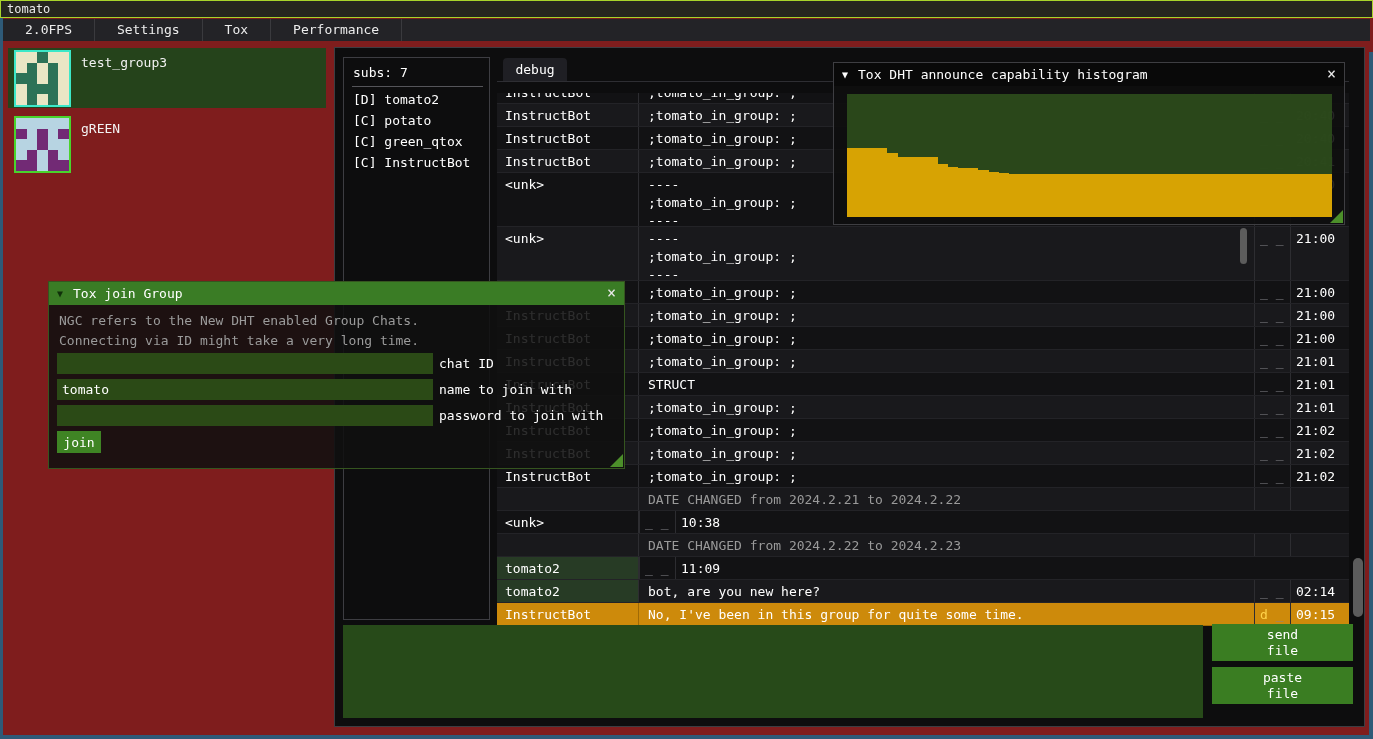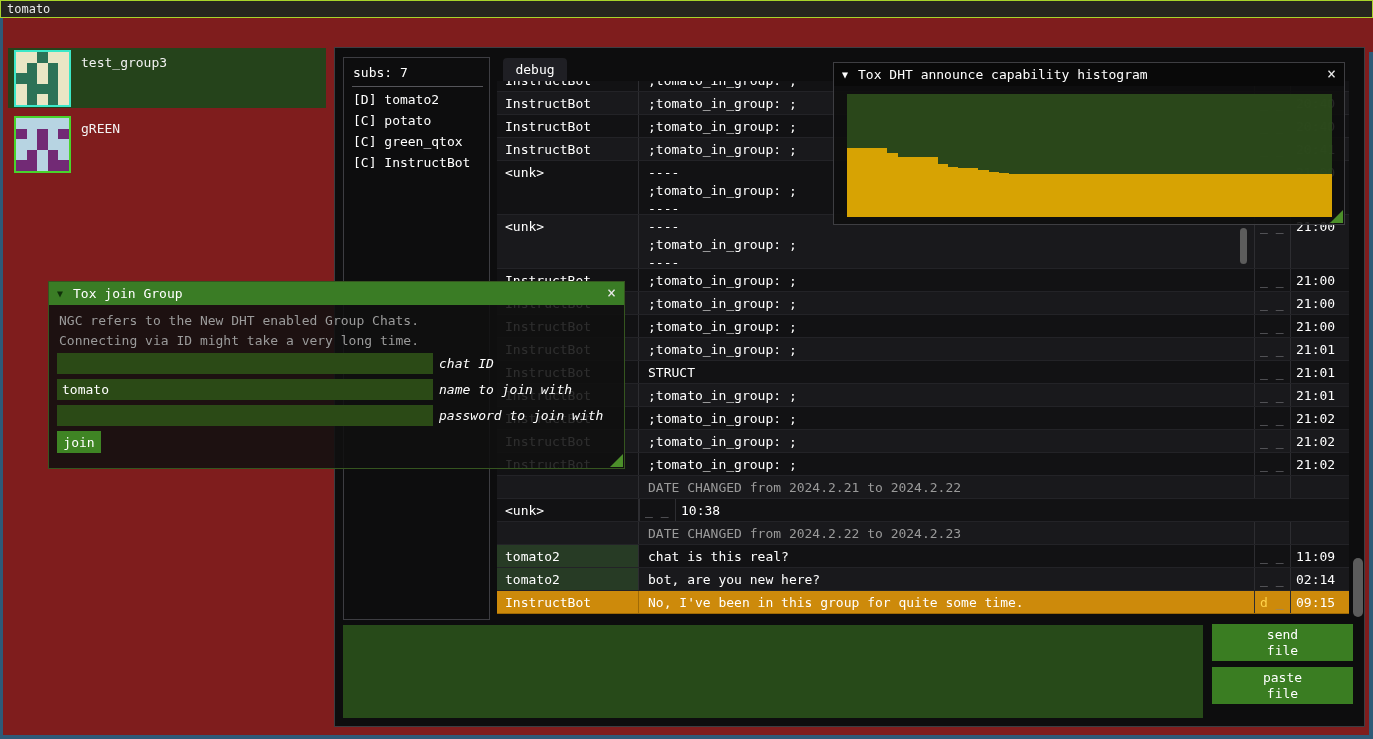--- a/index.html
+++ b/index.html
@@ -48,21 +48,21 @@
   .members { position:absolute; left:343px; top:57px; width:147px; height:563px;
     border:1px solid #3d3d42; }
   .members .subs { margin:7px 0 0 9px; }
   .members .sep  { margin:6px 6px 0 8px; border-top:1px solid #55555a; }
   .member-item { margin:5px 0 0 9px; line-height:16px; white-space:nowrap; }
 
   
   .tab { position:absolute; left:503px; top:58px; width:64px; height:23px;
     background:#1f1f24; border-radius:4px 4px 0 0; text-align:center; line-height:23px; }
   .tabline { position:absolute; left:497px; top:81px; width:852px; height:1px; background:#2e2e33; }
-  .msgs { position:absolute; left:497px; top:81px; width:852px; height:534px; overflow:hidden; }
+  .msgs { position:absolute; left:497px; top:93px; width:852px; height:534px; overflow:hidden; }
   .mrow { display:flex; align-items:stretch; border-bottom:1px solid #232327; }
   .mrow.dark { background:#121214; } .mrow.lite { background:#19191c; }
   .mrow.hl { background:#cd8a0b; border-bottom:1px solid #a06a05; }
   .c-sender { width:142px; padding:3px 0 0 8px; line-height:18px; border-right:1px solid #2d2d31; }
   .c-sender.greenbg { background:#273b25; }
   .mrow.hl .c-sender { border-right:1px solid #a06a05; }
   .c-msg { flex:1; padding:3px 0 0 9px; line-height:18px; white-space:pre; }
   .c-msg.datetext { color:#9a9a9a; }
   .c-status { width:36px; border-left:1px solid #2d2d31; padding:3px 0 0 5px; color:#85858b; line-height:18px; }
   .c-status .ds { color:#85858b; } .mrow.hl .c-status .d1 { color:#ffd24a; }
@@ -94,34 +94,40 @@
 
   
   .joinwin { left:48px; top:281px; width:577px; height:188px; background:rgba(16,16,16,0.88);
     border:1px solid #35551f; }
   .joinwin .ftitle { background:#3a7c25; }
   .joinwin .ftitle .tri { color:#10300a; }
   .jdesc { color:#9b9b9b; margin:6px 0 0 10px; line-height:20px; }
   .jrow { position:absolute; left:8px; display:flex; align-items:center; }
   .jfield { width:376px; height:21px; background:#2b4a16; color:#fff; border:none; outline:none;
     font-family:"DejaVu Sans Mono", monospace; font-size:13px; padding:0 5px; }
-  .jlabel { margin-left:6px; white-space:nowrap;font-style:italic; }
+  .jlabel { margin-left:6px; white-space:nowrap; }
   .joinbtn { position:absolute; left:8px; top:149px; width:44px; height:22px;
     background:#3f8424; color:#fff; border:none; font-family:"DejaVu Sans Mono", monospace;
     font-size:13px; cursor:pointer; }
 </style>
 </head>
 <body>
 
 <div class="app">
 
   <div class="titlebar">
     <span>tomato</span>
   </div>
 
+  <div class="menubar" id="menu-items">
+      <div class="menu-item">2.0FPS</div>
+      <div class="menu-item">Settings</div>
+      <div class="menu-item">Tox</div>
+      <div class="menu-item">Performance</div>
+    </div>
 
   <div id="group-list">
       <div class="group-row sel" style="top: 48px;">
         <div class="g-avatar cyanb">
           <div style="background: rgb(233, 230, 197);"></div>
           <div style="background: rgb(233, 230, 197);"></div>
           <div style="background: rgb(44, 114, 87);"></div>
           <div style="background: rgb(233, 230, 197);"></div>
           <div style="background: rgb(233, 230, 197);"></div>
           <div style="background: rgb(233, 230, 197);"></div>
@@ -302,21 +308,20 @@
         <div class="c-time">10:38</div>
       </div>
       <div class="mrow lite" style="height: 23px;">
         <div class="c-sender"></div>
         <div class="c-msg datetext">DATE CHANGED from 2024.2.22 to 2024.2.23</div>
         <div class="c-status"></div>
         <div class="c-time"></div>
       </div>
       <div class="mrow dark" style="height: 23px;">
         <div class="c-sender greenbg">tomato2</div>
-        <div class="c-msg">chat is this real?</div>
         <div class="c-status"><span class="ds d1">_</span> <span class="ds">_</span></div>
         <div class="c-time">11:09</div>
       </div>
       <div class="mrow lite" style="height: 23px;">
         <div class="c-sender greenbg">tomato2</div>
         <div class="c-msg">bot, are you new here?</div>
         <div class="c-status"><span class="ds d1">_</span> <span class="ds">_</span></div>
         <div class="c-time">02:14</div>
       </div>
       <div class="mrow hl" style="height: 23px;">

